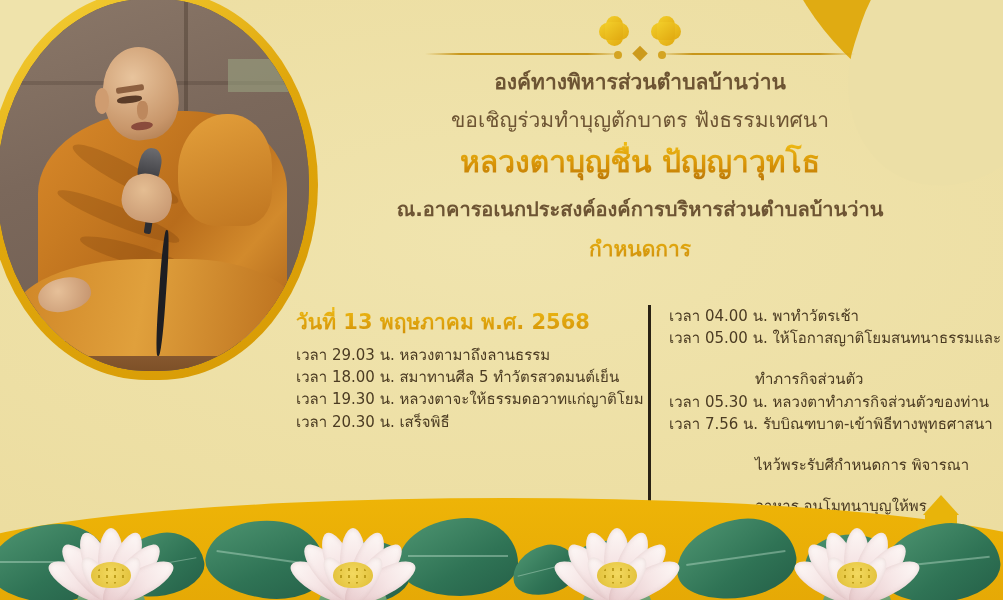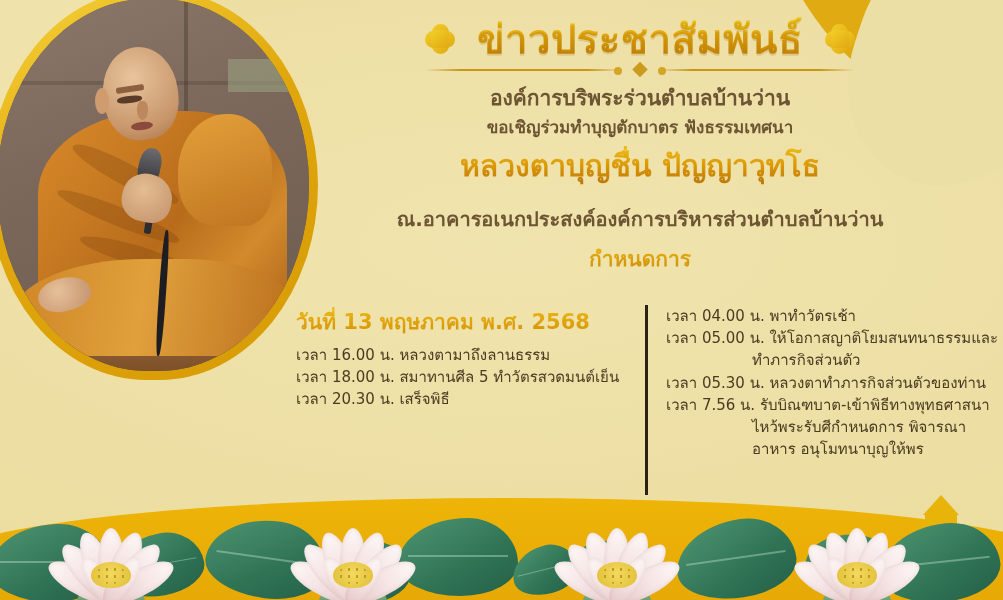--- a/index.html
+++ b/index.html
@@ -177,32 +177,32 @@
   .divider .ln.r{right:0;width:46%;}
   .divider .dot{position:absolute;top:3.5px;width:8px;height:8px;background:#d4a423;border-radius:50%;}
   .divider .dot.l{left:44%;} .divider .dot.r{right:44%;}
   .divider .dia{position:absolute;top:1px;left:50%;transform:translateX(-50%) rotate(45deg);width:11px;height:11px;background:#cc9a1c;}
 
   .sub1{
     font-size:21px; font-weight:bold; color:#6d5433;
     margin-top:2px; line-height:1.5;
   }
   .sub2{
-    font-size:17px; font-weight:bold; color:#6d5433;
-    line-height:1.5;
+    font-size:21px; font-weight:normal; color:#6d5433;
+    margin-top:6px; line-height:1.5;
   }
   .monk-name{
     font-size:30px; font-weight:bold;
     margin-top:6px; line-height:1.35;
     background:linear-gradient(#f0bd14,#d48f06 60%,#b5730a);
     -webkit-background-clip:text;background-clip:text;color:transparent;
   }
   .venue{
     font-size:20px; font-weight:bold; color:#6d5433;
-    margin-top:16px;
+    margin-top:10px;
   }
   .agenda-head{
     font-size:21px; font-weight:bold; margin-top:7px;
     background:linear-gradient(#eeba13,#c9860a);
     -webkit-background-clip:text;background-clip:text;color:transparent;
   }
 
   
   .schedule{
     position:absolute; left:296px; top:305px; width:690px;
@@ -221,21 +221,21 @@
     font-size:21px; font-weight:bold; margin-bottom:6px;
     background:linear-gradient(#f0bd14,#cf8c06);
     -webkit-background-clip:text;background-clip:text;color:transparent;
     white-space:nowrap;
   }
   .item{
     font-size:15px; color:#4b3b22; line-height:1.48;
     white-space:nowrap;
   }
   .item .cont{ display:block; padding-left:86px; }
-  .col.right .item .cont{ padding-left:86px; }
+  .col.right .item .cont{ padding-left:86px;margin-top:19px; }
 
   
   .band{
     position:absolute; left:-60px; bottom:-48px;
     width:1130px; height:150px;
     background:linear-gradient(#eeb407,#e2a405);
     border-radius:50% 50% 0 0 / 64px 64px 0 0;
   }
   .band2{
     position:absolute; left:-100px; bottom:-70px;
@@ -337,51 +337,51 @@
 
   <div class="header">
     <div class="title-row">
       <span class="quatrefoil">
         <span></span>
           <span></span>
           <span></span>
           <span></span>
           <span></span>
       </span>
-      <span class="main-title">ข่าวประชาสัมพันธ์</span>
       <span class="quatrefoil">
         <span></span>
           <span></span>
           <span></span>
           <span></span>
           <span></span>
       </span>
     </div>
 
     <div class="divider">
       <span class="ln l"></span>
         <span class="ln r"></span>
       <span class="dot l"></span>
         <span class="dot r"></span>
       <span class="dia"></span>
     </div>
 
-    <div class="sub1">องค์การบริพระร่วนตำบลบ้านว่าน</div>
+    <div class="sub1">องค์ทางพิหารส่วนตำบลบ้านว่าน</div>
     <div class="sub2">ขอเชิญร่วมทำบุญตักบาตร ฟังธรรมเทศนา</div>
     <div class="monk-name">หลวงตาบุญชื่น ปัญญาวุทโธ</div>
     <div class="venue">ณ.อาคารอเนกประสงค์องค์การบริหารส่วนตำบลบ้านว่าน</div>
     <div class="agenda-head">กำหนดการ</div>
   </div>
 
   <div class="schedule">
 
     <div class="col left">
       <div class="day-head">วันที่ 13 พฤษภาคม พ.ศ. 2568</div>
-      <div class="item">เวลา 16.00 น. หลวงตามาถึงลานธรรม</div>
+      <div class="item">เวลา 29.03 น. หลวงตามาถึงลานธรรม</div>
       <div class="item">เวลา 18.00 น. สมาทานศีล 5 ทำวัตรสวดมนต์เย็น</div>
+      <div class="item">เวลา 19.30 น. หลวงตาจะให้ธรรมดอวาทแก่ญาติโยม</div>
       <div class="item">เวลา 20.30 น. เสร็จพิธี</div>
     </div>
 
     <div class="vline"></div>
 
     <div class="col right">
       <div class="item">เวลา 04.00 น. พาทำวัตรเช้า</div>
       <div class="item">เวลา 05.00 น. ให้โอกาสญาติโยมสนทนาธรรมและ</div>
       <div class="item">
           <span class="cont">ทำภารกิจส่วนตัว</span>

